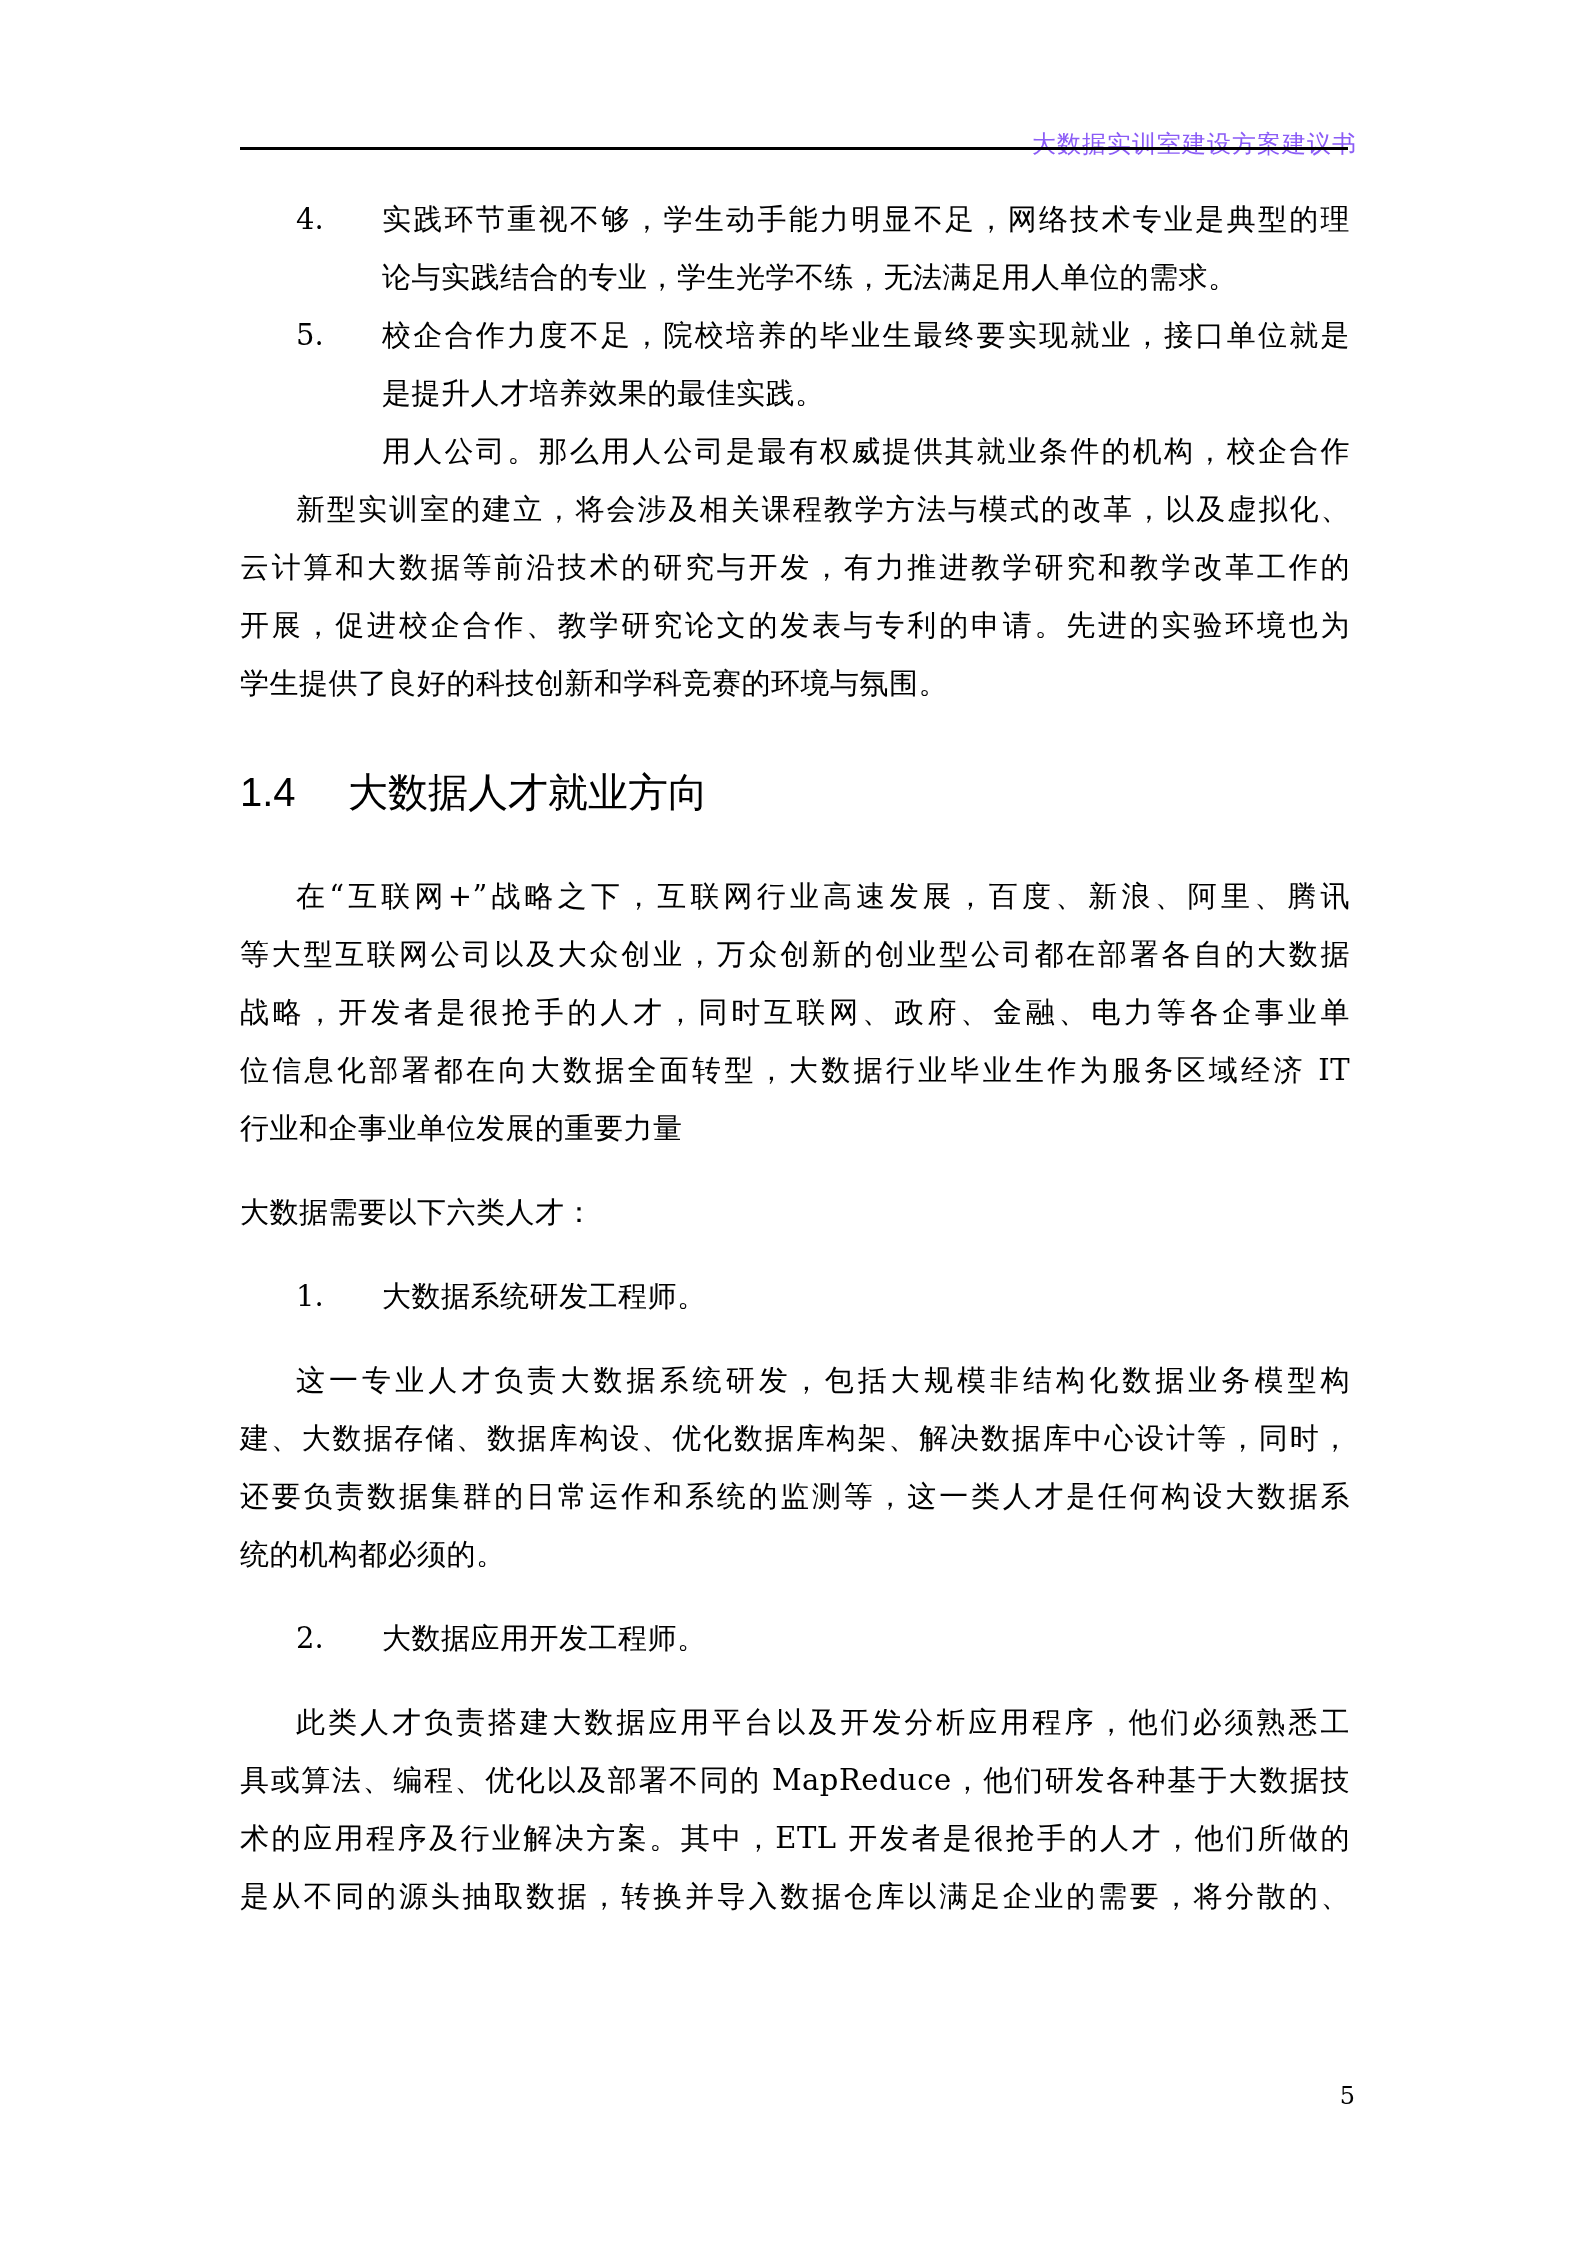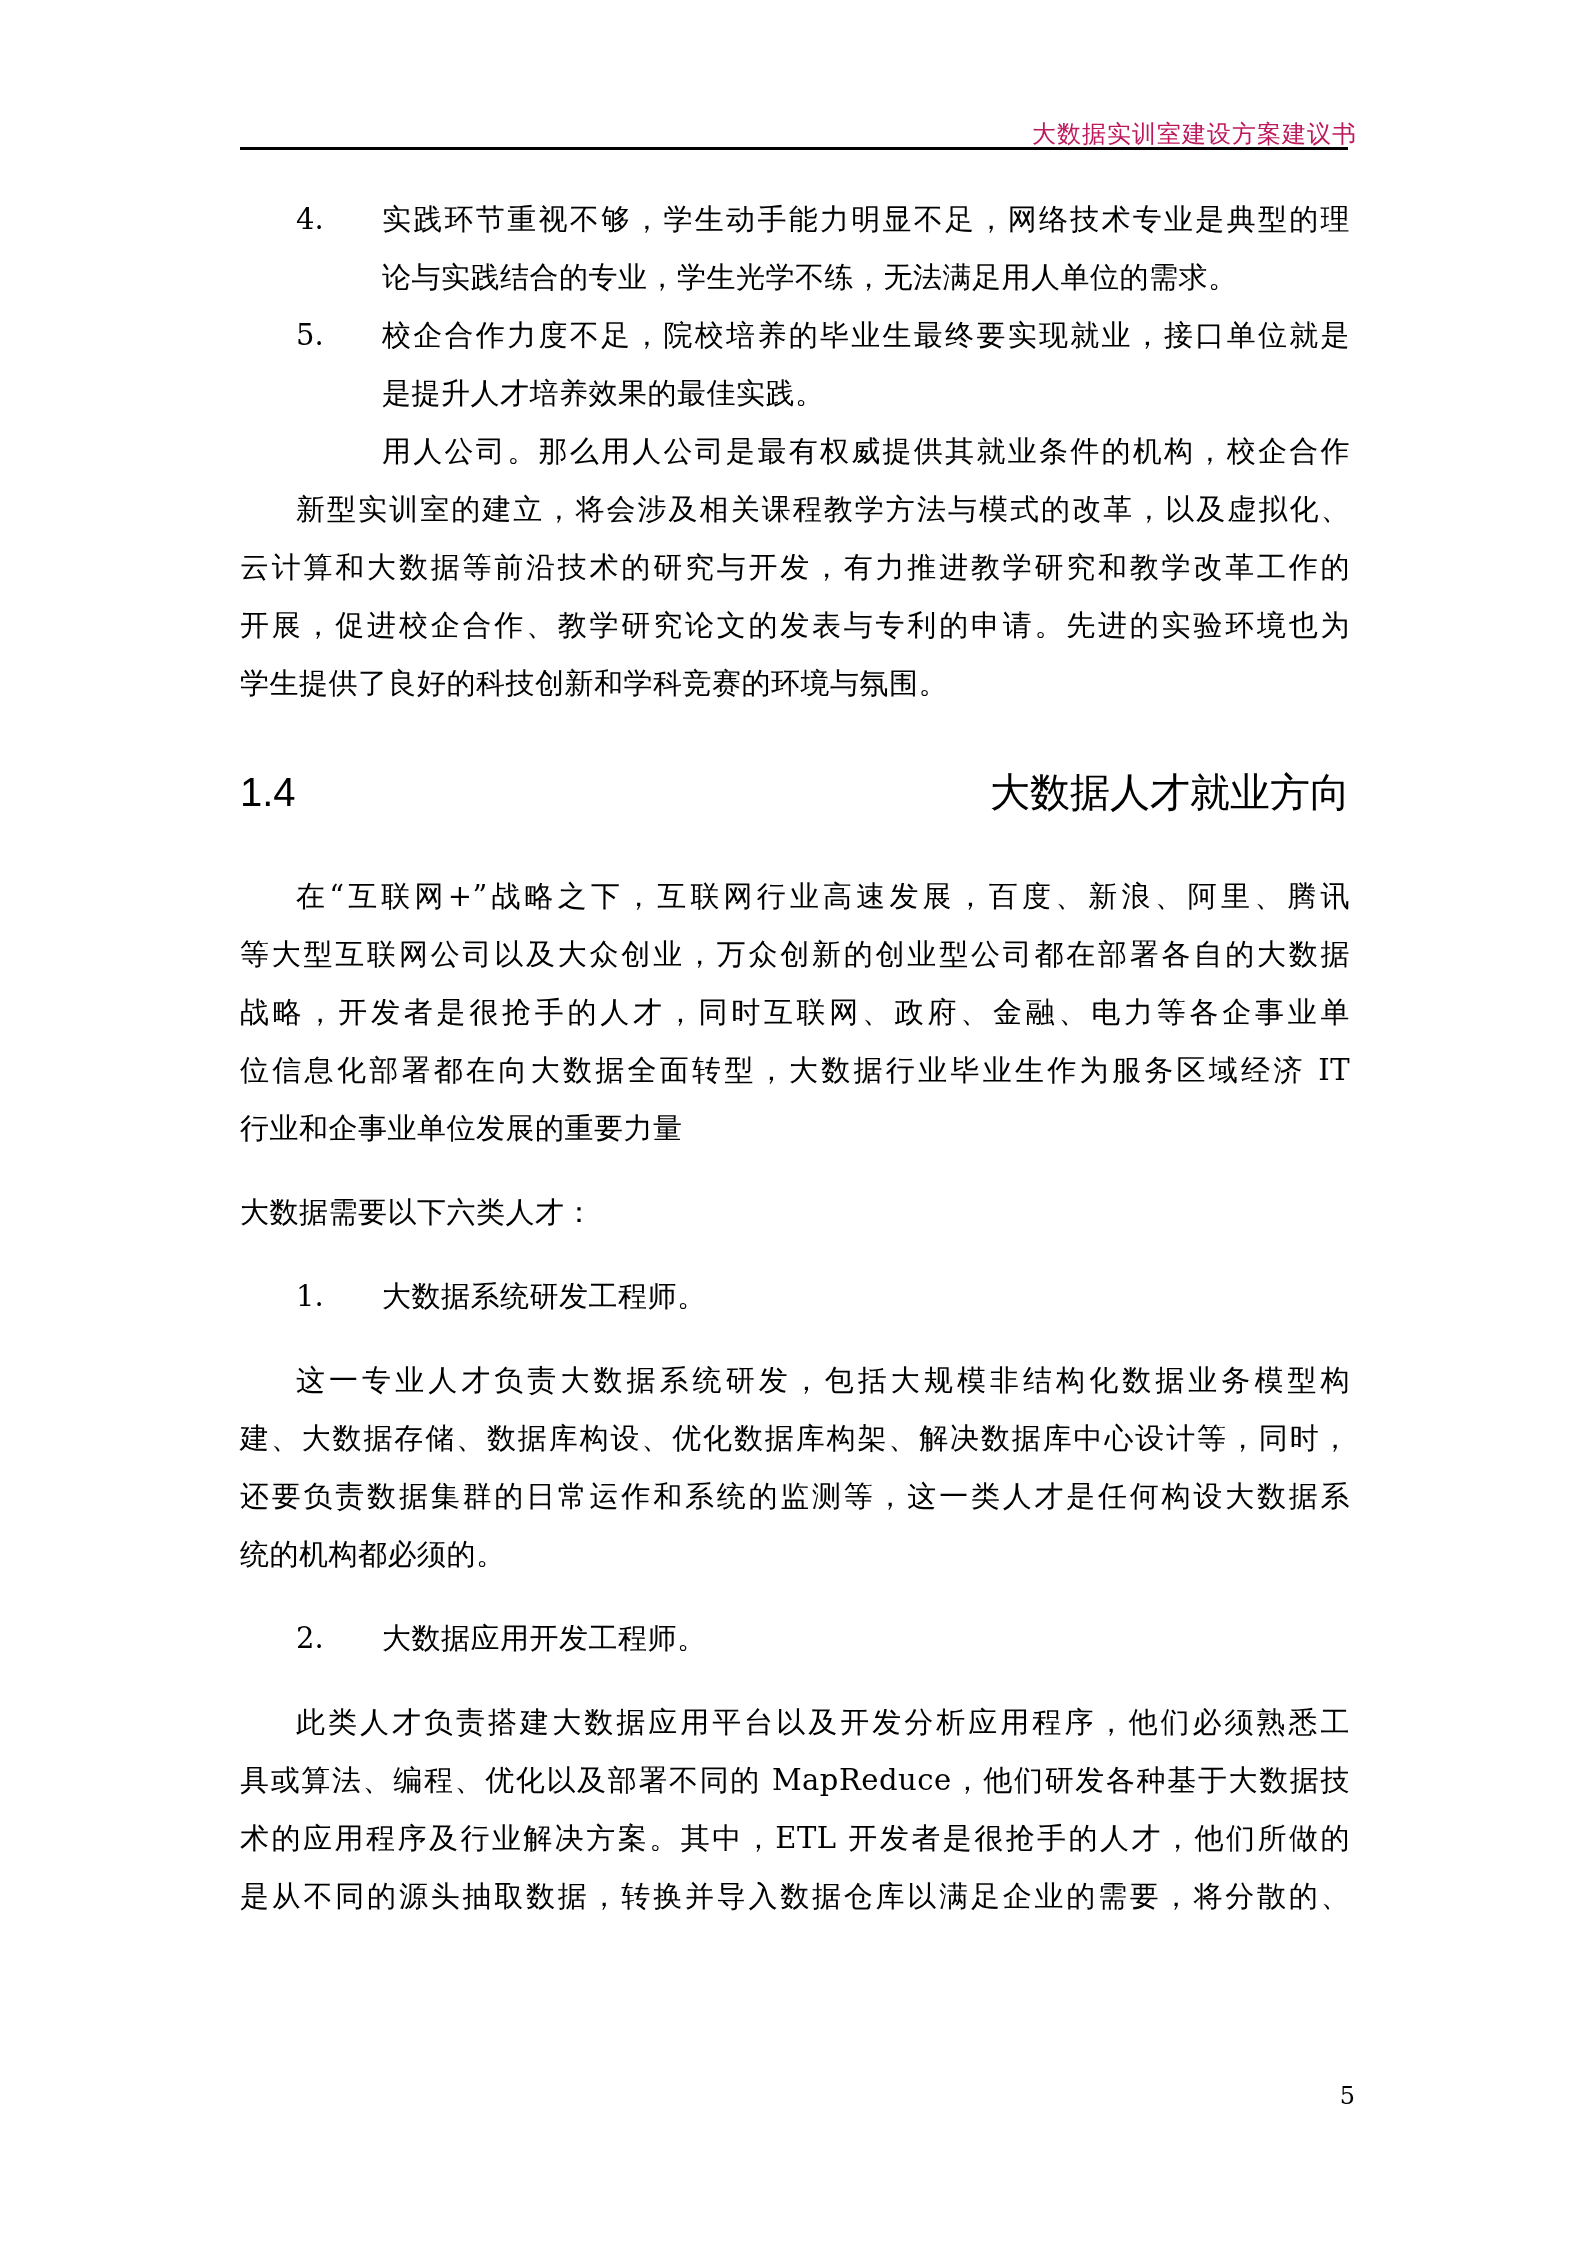--- a/index.html
+++ b/index.html
@@ -2,40 +2,40 @@
 <html><head>
 <meta charset="utf-8">
 <style>
   html, body { margin: 0; padding: 0; background: #ffffff; }
   body {
     width: 1587px; height: 2245px; position: relative; overflow: hidden;
     font-family: "DejaVu Serif", "Liberation Serif", serif;
     color: #000;
   }
   .header-title {
-    position: absolute; right: 230px; top: 118px;
-    font-size: 24px; letter-spacing: 1px; color: #be185d;
+    position: absolute; right: 230px; top: 128px;
+    font-size: 24px; letter-spacing: 1px; color: #8b5cf6;
   }
   .header-rule {
     position: absolute; left: 240px; width: 1108px; top: 147px;
     height: 3px; background: #000;
   }
   .page { position: absolute; left: 240px; width: 1110px; top: 190px; }
   .line {
     font-size: 29px; line-height: 58px; height: 58px; white-space: nowrap;
     text-align: justify; text-align-last: justify; letter-spacing: 0.5px;
   }
   .line.last { text-align-last: left; }
   .item-row { display: flex; }
   .item-num { width: 58px; padding-left: 56px; font-size: 29px; line-height: 58px; }
   .item-body { flex: 1; margin-left: 28px; }
   .indent { padding-left: 56px; }
   .heading {
     font-family: "Liberation Sans", "DejaVu Sans", sans-serif;
-    font-size: 40px; line-height: 60px; margin: 50px 0 45px 0; display: flex; justify-content: space-between;
+    font-size: 40px; line-height: 60px; margin: 50px 0 45px 0; display: flex;
   }
   .heading .num { width: 108px; }
   .gap-s { height: 26px; }
   .page-number {
     position: absolute; right: 232px; top: 2082px; font-size: 24px;
   }
 </style>
 </head>
 <body>
 

